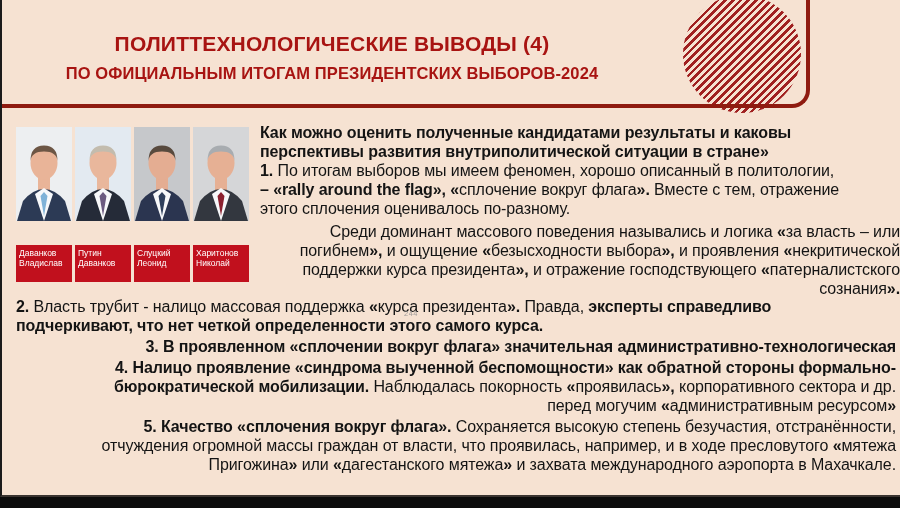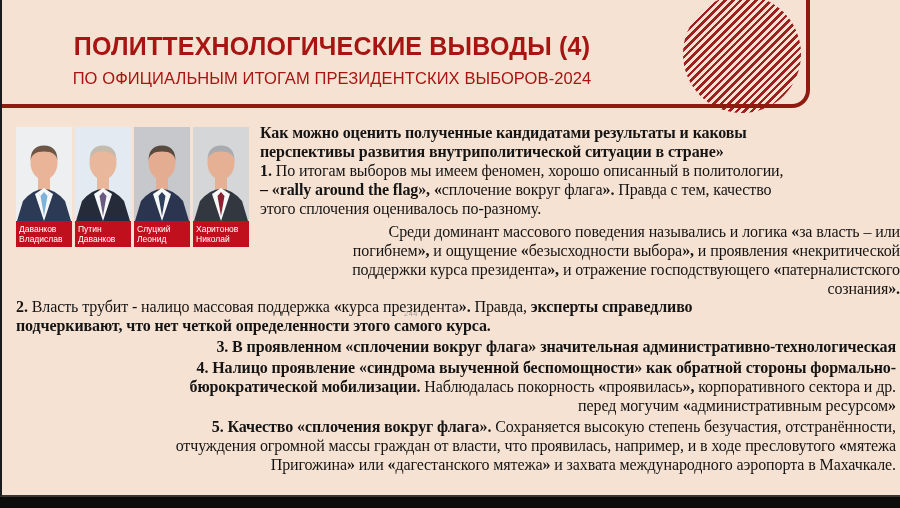--- a/index.html
+++ b/index.html
@@ -10,35 +10,35 @@
   .bottom-bar{position:absolute;left:0;bottom:0;width:900px;height:11px;background:#0c0c0c;}
 
   
   .header-frame{position:absolute;left:0;top:-20px;width:804px;height:124px;
     border-right:4px solid #8f1b10;border-bottom:4px solid #8f1b10;
     border-bottom-right-radius:18px;z-index:3;pointer-events:none;}
   .hatch-circle{position:absolute;left:681px;top:-5px;width:118px;height:118px;border-radius:50%;
     background:repeating-linear-gradient(135deg,#a02020 0px,#a02020 2.6px,rgba(0,0,0,0) 2.6px,rgba(0,0,0,0) 5.4px);
     z-index:2;}
   .header-text{position:absolute;left:0;top:32px;width:660px;text-align:center;z-index:4;}
-  .title{font-size:25px;font-weight:700;color:#a81412;letter-spacing:.2px;}
-  .subtitle{font-size:16.5px;font-weight:400;color:#a81412;margin-top:8px;letter-spacing:.1px;}
+  .title{font-size:21px;font-weight:700;color:#a81412;letter-spacing:.2px;}
+  .subtitle{font-size:16.5px;font-weight:700;color:#a81412;margin-top:8px;letter-spacing:.1px;}
 
   
   .candidates{position:absolute;left:14px;top:127px;display:flex;gap:3px;z-index:1;}
   .card{width:56px;}
   .photo{width:56px;height:94px;line-height:0;}
   .photo svg{width:56px;height:94px;display:block;}
-  .clabel{box-sizing:border-box;width:56px;height:26px;background:#c1101d;color:#ffffff;
-    font-size:8.5px;line-height:10px;padding:3px 3px;letter-spacing:0;}
+  .clabel{box-sizing:border-box;width:56px;height:37px;background:#c1101d;color:#ffffff;
+    font-size:8.5px;line-height:10px;padding:3px 3px;letter-spacing:0;margin-top:24px;}
 
   
   .right-col{position:absolute;left:258px;top:123px;width:640px;z-index:1;}
   .full-col{position:absolute;left:14px;top:297px;width:880px;z-index:1;}
-  .para{margin:0;font-size:16px;line-height:19px;color:#141414;letter-spacing:-.1px;font-family:Liberation Serif, serif;}
+  .para{margin:0;font-size:16px;line-height:19px;color:#141414;letter-spacing:-.1px;}
   .right-col .para{line-height:19px;}
   .right-col .para + .para.gap{margin-top:4px;text-align:right;}
   .full-col .para + .para{margin-top:2px;text-align:right;}
   .para b{font-weight:700;}
 
   .watermark{position:absolute;left:402px;top:309px;font-size:7.5px;color:#8a8a8a;
     opacity:.8;z-index:5;letter-spacing:.5px;}
 </style>
 </head>
 <body>
@@ -107,21 +107,21 @@
             <ellipse cx="28" cy="36" rx="13.5" ry="16.5" fill="#e6b094"></ellipse>
             <path d="M14.5,34 Q14.5,18.5 28,18.5 Q41.5,18.5 41.5,34 Q40.5,24.5 28,24.5 Q15.5,24.5 14.5,34 Z" fill="#a8acb0"></path>
           </svg>
         </div>
         <div class="clabel"><span>Харитонов</span><br><span>Николай</span></div>
       </div>
     </div>
 
   <div class="right-col" id="right-col">
       <p class="para heading"><b>Как можно оценить полученные кандидатами результаты и каковы</b><br><b>перспективы развития внутриполитической ситуации в стране»</b></p>
-      <p class="para"><b>1.</b><span> По итогам выборов мы имеем феномен, хорошо описанный в политологии,</span><br><b>– «rally around the flag»,</b><span> </span><b>«</b><span>сплочение вокруг флага</span><b>».</b><span> Правда с тем, качество</span><br><span>этого сплочения оценивалось по-разному.</span></p>
+      <p class="para"><b>1.</b><span> По итогам выборов мы имеем феномен, хорошо описанный в политологии,</span><br><b>– «rally around the flag»,</b><span> </span><b>«</b><span>сплочение вокруг флага</span><b>».</b><span> Вместе с тем, отражение</span><br><span>этого сплочения оценивалось по-разному.</span></p>
       <p class="para gap"><span>Среди доминант массового поведения назывались и логика </span><b>«</b><span>за власть – или</span><br><span>погибнем</span><b>»,</b><span> и ощущение </span><b>«</b><span>безысходности выбора</span><b>»,</b><span> и проявления </span><b>«</b><span>некритической</span><br><span>поддержки курса президента</span><b>»,</b><span> и отражение господствующего </span><b>«</b><span>патерналистского</span><br><span>сознания</span><b>».</b></p>
     </div>
   <div class="full-col" id="full-col">
       <p class="para"><b>2.</b><span> Власть трубит - налицо массовая поддержка </span><b>«</b><span>курса президента</span><b>».</b><span> Правда, </span><b>эксперты справедливо</b><br><b>подчеркивают, что нет четкой определенности этого самого курса.</b></p>
       <p class="para"><b>3. В проявленном «сплочении вокруг флага» значительная административно-технологическая</b><br></p>
       <p class="para"><b>4. Налицо проявление «синдрома выученной беспомощности» как обратной стороны формально-</b><br><b>бюрократической мобилизации.</b><span> Наблюдалась покорность </span><b>«</b><span>проявилась</span><b>»,</b><span> корпоративного сектора и др.</span><br><span>перед могучим </span><b>«</b><span>административным ресурсом</span><b>»</b></p>
       <p class="para"><b>5. Качество «сплочения вокруг флага».</b><span> Сохраняется высокую степень безучастия, отстранённости,</span><br><span>отчуждения огромной массы граждан от власти, что проявилась, например, и в ходе пресловутого </span><b>«</b><span>мятежа</span><br><span>Пригожина</span><b>»</b><span> или </span><b>«</b><span>дагестанского мятежа</span><b>»</b><span> и захвата международного аэропорта в Махачкале.</span></p>
     </div>
 
   <div class="watermark">244</div>

